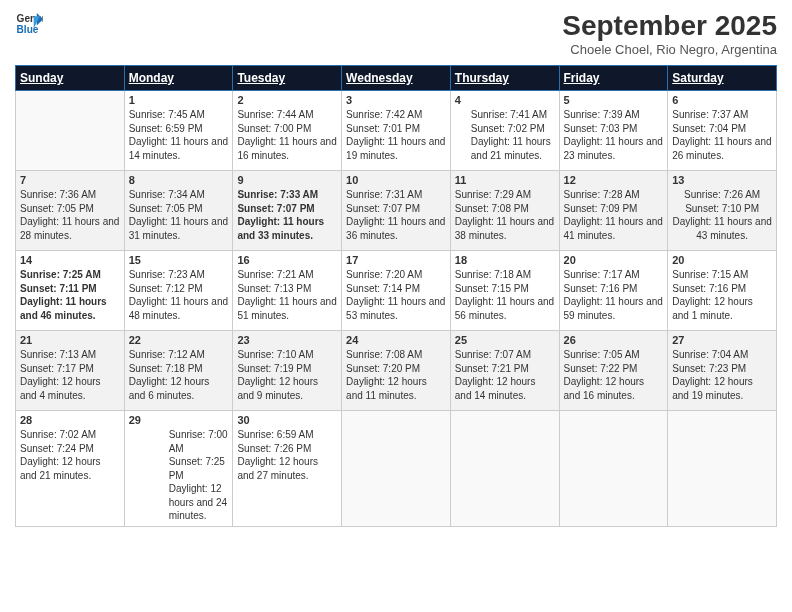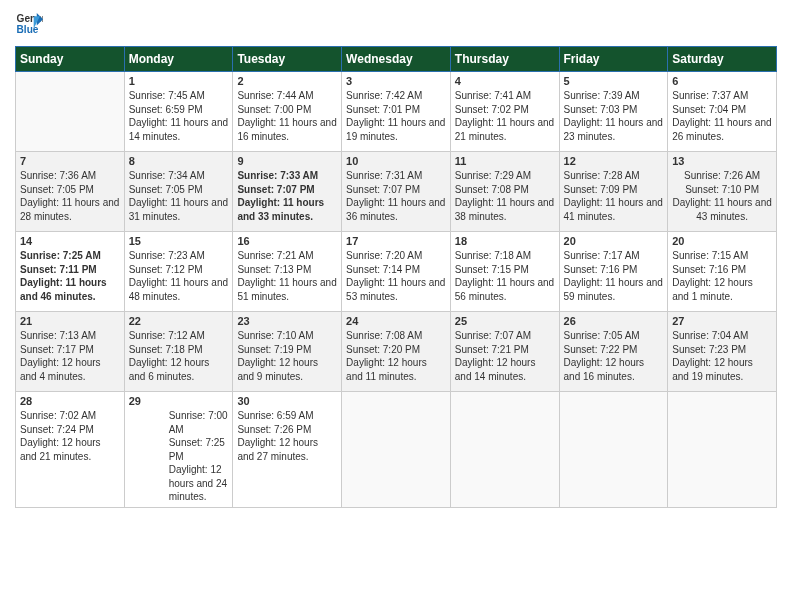--- a/index.html
+++ b/index.html
@@ -41,27 +41,28 @@
     .location-title {
       font-size: 13px;
       color: #555;
     }
     .calendar {
       width: 100%;
       border-collapse: collapse;
       border: 1px solid #ccc;
     }
     .calendar th {
-      background: #14532d;
+      background: #0f172a;
       color: #fff;
       font-size: 12px;
       font-weight: bold;
       padding: 5px 4px;
       text-align: left;
       border: 1px solid #2a6faf;
+      text-decoration: underline;
     }
     .calendar td {
       vertical-align: top;
       border: 1px solid #ccc;
       padding: 3px 4px;
       width: calc(100% / 7);
       font-size: 9.5px;
       color: #333;
       height: 80px;
     }
@@ -91,20 +92,24 @@
 
 <div class="page">
   <div class="header">
     <div class="logo">
       <svg class="logo-icon" viewBox="0 0 36 36">
         <text x="2" y="16" font-size="13" font-weight="bold" fill="#333">General</text>
         <text x="2" y="30" font-size="13" font-weight="bold" fill="#1a6db5">Blue</text>
         <polygon points="28,4 36,12 28,20" fill="#1a6db5"></polygon>
         <polygon points="24,8 32,8 24,24" fill="#3a9ad9"></polygon>
       </svg>
+    </div>
+    <div class="title-block">
+      <div class="month-title">September 2025</div>
+      <div class="location-title">Choele Choel, Rio Negro, Argentina</div>
     </div>
   </div>
 
   <table class="calendar">
     <thead>
       <tr>
         <th>Sunday</th>
         <th>Monday</th>
         <th>Tuesday</th>
         <th>Wednesday</th>
@@ -129,21 +134,21 @@
 Daylight: 11 hours and 16 minutes.</div>
           </td>
           <td>
             <span class="day-num">3</span>
             <div class="cell-text" style="white-space: pre-line;">Sunrise: 7:42 AM
 Sunset: 7:01 PM
 Daylight: 11 hours and 19 minutes.</div>
           </td>
           <td>
             <span class="day-num">4</span>
-            <div class="cell-text" style="white-space: pre-line;">Sunrise: 7:41 AM
+            <div class="cell-text" style="white-space: pre-line; margin-left: 16px;">Sunrise: 7:41 AM
 Sunset: 7:02 PM
 Daylight: 11 hours and 21 minutes.</div>
           </td>
           <td>
             <span class="day-num">5</span>
             <div class="cell-text" style="white-space: pre-line;">Sunrise: 7:39 AM
 Sunset: 7:03 PM
 Daylight: 11 hours and 23 minutes.</div>
           </td>
           <td>

